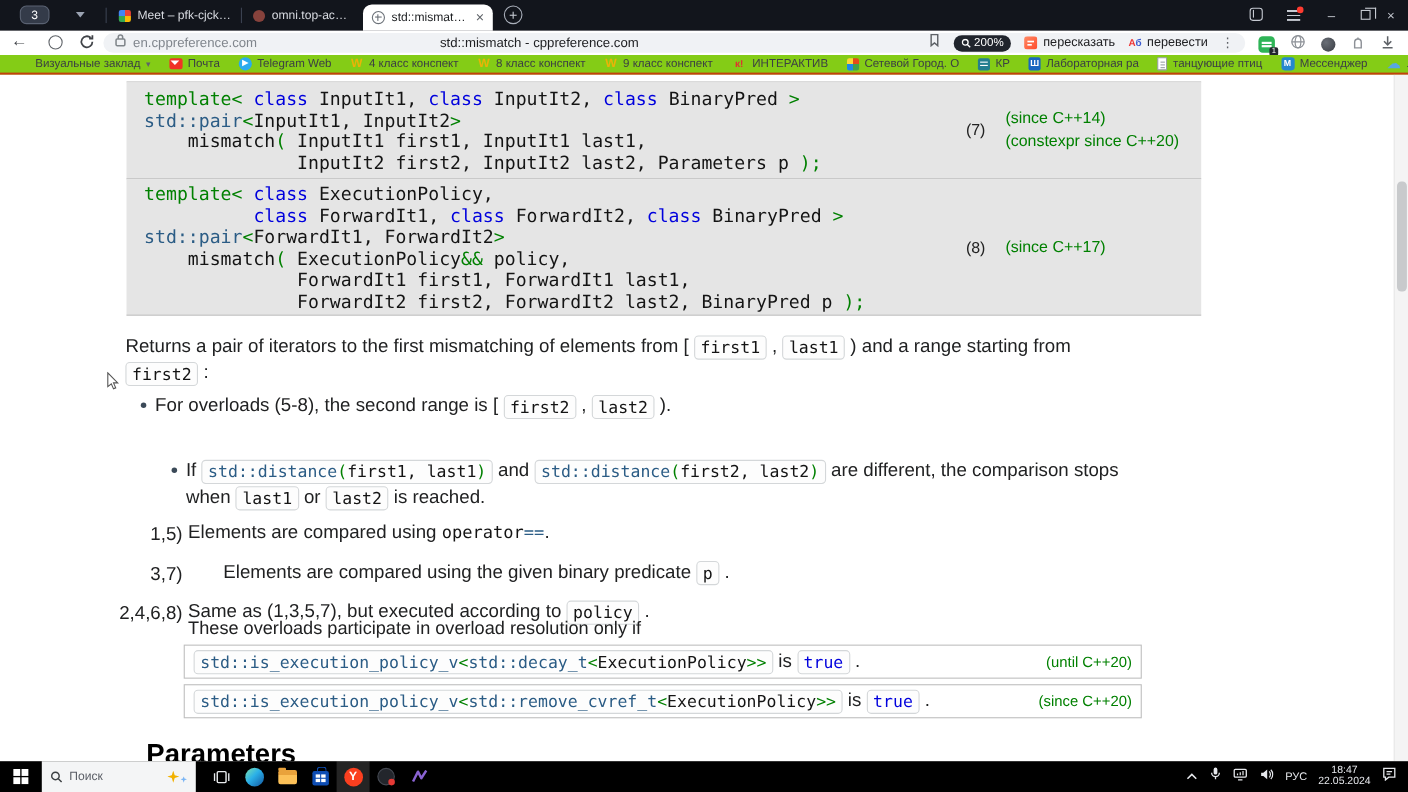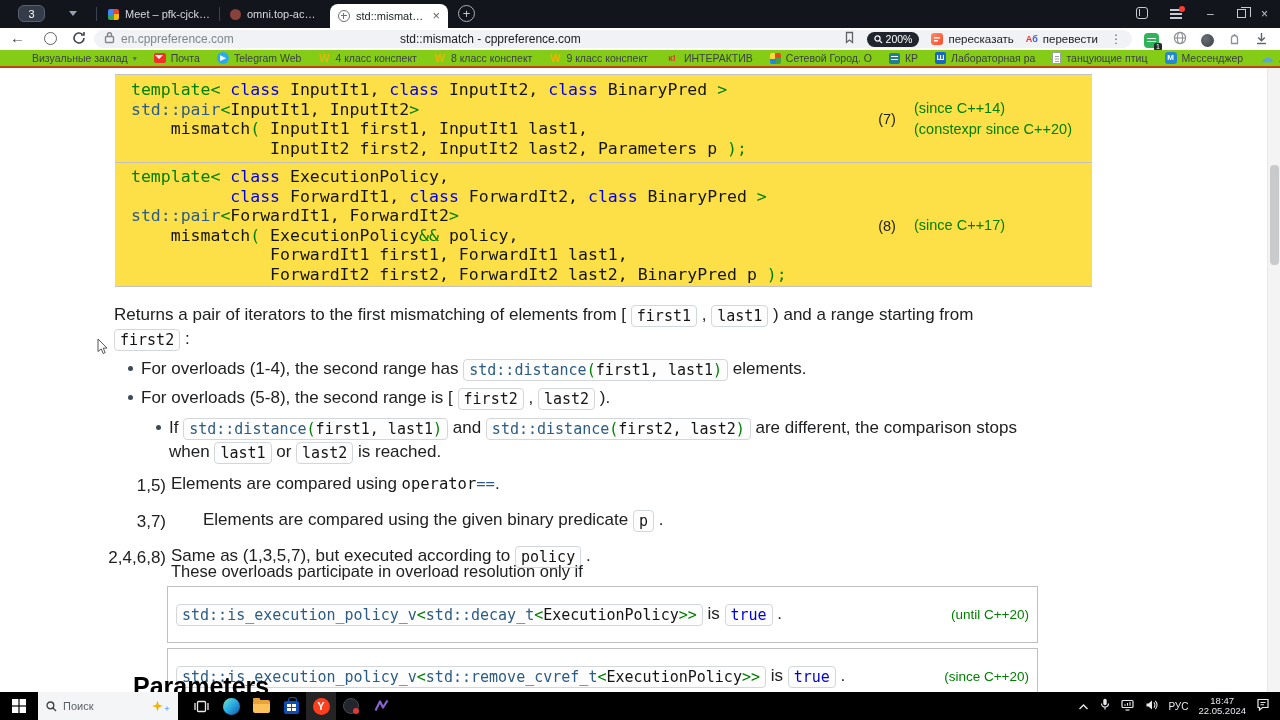--- a/index.html
+++ b/index.html
@@ -72,21 +72,21 @@
   .bi-doc{width:9px;height:12px;border:1px solid #9aa0a6;border-radius:1px;background:#fff;position:relative}
   .bi-doc::after{content:"";position:absolute;left:1.5px;top:3px;width:4.5px;height:1px;background:#9aa0a6;box-shadow:0 2.5px 0 #9aa0a6,0 5px 0 #9aa0a6}
   .bi-messenger-blue{background:#2488ce;border-radius:3px;color:#fff;font-size:8px;line-height:12px}
   .bi-messenger-blue::after{content:"М"}
   .bi-cloud-blue{color:#57a7e3;font-size:12px;line-height:12px;width:14px}
   .bi-cloud-blue::after{content:"☁"}
 
   
   #content{position:absolute;left:0;top:68px;width:1280px;height:624px;background:#fff;overflow:hidden}
   #decl{position:absolute;left:115px;top:6px;width:977px;border-top:1px solid #c2c2c2}
-  .decl-row{display:flex;border-bottom:1px solid #c2c2c2;background:#fde047}
+  .decl-row{display:flex;border-bottom:1px solid #c2c2c2;background:#e5e5e5}
   .decl-row.r1{padding:5px 0 4px}
   .decl-row.r2{padding:4px 0 2px}
   .dcode{width:745px;padding-left:16px}
   .codeline{font-family:"DejaVu Sans Mono",monospace;font-size:16.5px;line-height:19.5px;white-space:pre;color:#141414}
   .dnum{width:54px;display:flex;align-items:center;justify-content:center;font-size:14.5px;color:#222}
   .dnotes{flex:1;display:flex;flex-direction:column;justify-content:center;color:#008000;font-size:14.5px;line-height:21px}
   .tk-g{color:#008000}.tk-b{color:#0000dd}.tk-l{color:#2b5c85}.tk-m{color:#141414}
   span[class^="tk-"]{font-family:"DejaVu Sans Mono",monospace}
   .rich{font-size:17px;line-height:24px;color:#202122}
   .rich span[class^="tk-"]{font-size:15.5px}
@@ -96,21 +96,21 @@
   #bullets{position:absolute;left:141px;top:289px;width:1000px}
   .bull{position:relative;margin-bottom:5px}
   .bull::before{content:"";position:absolute;left:-13px;top:9px;width:5px;height:5px;border-radius:50%;background:#3b4a58}
   #subbullet{position:absolute;left:169px;top:348px;width:990px;line-height:23px}
   #subbullet::before{content:"";position:absolute;left:-13px;top:9px;width:5px;height:5px;border-radius:50%;background:#3b4a58}
   #notes{position:absolute;left:98px;top:406px}
   .note{display:flex;margin-bottom:12px;font-size:16.5px;line-height:19px;color:#202122}
   .note .nlabel{width:68px;text-align:right;margin-right:5px;flex:none}
   #ovintro{position:absolute;left:171px;top:494px;font-size:16.5px;color:#202122}
   #rev{position:absolute;left:167px;top:518px;width:871px}
-  .rev-row{display:flex;align-items:center;border:1px solid #bfbfbf;background:#fff;padding:16px 8px;margin-bottom:5px;font-size:16.5px;color:#202122}
+  .rev-row{display:flex;align-items:center;border:1px solid #bfbfbf;background:#fff;padding:3px 8px;margin-bottom:5px;font-size:16.5px;color:#202122}
   .rev-mark{margin-left:auto;color:#008000;font-size:13.5px;white-space:nowrap;padding-left:10px}
   #param-heading{position:absolute;left:133px;top:604px;font-size:25px;font-weight:bold;color:#000}
   #pg-scrollbar{position:absolute;right:0;top:0;width:13px;height:624px;background:#f4f4f4;border-left:1px solid #e8e8e8}
   #pg-thumb{position:absolute;left:2px;top:97px;width:9px;height:100px;background:#c8cacc;border-radius:4px}
   #cursor{position:absolute;left:97px;top:270px}
 
   
   #taskbar{position:absolute;left:0;top:692px;width:1280px;height:28px;background:#000000;display:flex;align-items:center;color:#e6e8ec}
   .tb-btn{width:38px;height:28px;display:flex;align-items:center;justify-content:center;flex:none}
   #tb-search{width:140px;height:28px;background:#f4f5f6;display:flex;align-items:center;gap:6px;padding:0 8px;color:#5a5e66;font-size:11px;flex:none}
@@ -316,21 +316,20 @@
         <div class="dnum">(8)</div>
         <div class="dnotes">
           <div>(since C++17)</div>
         </div>
       </div>
     </div>
 
   <div id="para" class="rich"><span>Returns a pair of iterators to the first mismatching of elements from [ </span><span class="chip"><span class="tk-m">first1</span></span><span> , </span><span class="chip"><span class="tk-m">last1</span></span><span> ) and a range starting from</span><br><span class="chip"><span class="tk-m">first2</span></span><span> :</span></div>
 
   <div id="bullets">
-    <div class="bull rich"><span>For overloads (1-4), the second range has </span><span class="chip"><span class="tk-l">std::distance</span><span class="tk-g">(</span><span class="tk-m">first1, last1</span><span class="tk-g">)</span></span><span> elements.</span></div>
     <div class="bull rich"><span>For overloads (5-8), the second range is [ </span><span class="chip"><span class="tk-m">first2</span></span><span> , </span><span class="chip"><span class="tk-m">last2</span></span><span> ).</span></div>
   </div>
 
   <div id="subbullet" class="rich"><span>If </span><span class="chip"><span class="tk-l">std::distance</span><span class="tk-g">(</span><span class="tk-m">first1, last1</span><span class="tk-g">)</span></span><span> and </span><span class="chip"><span class="tk-l">std::distance</span><span class="tk-g">(</span><span class="tk-m">first2, last2</span><span class="tk-g">)</span></span><span> are different, the comparison stops</span><br><span>when </span><span class="chip"><span class="tk-m">last1</span></span><span> or </span><span class="chip"><span class="tk-m">last2</span></span><span> is reached.</span></div>
 
   <div id="notes">
       <div class="note">
         <span class="nlabel rich">1,5)</span>
         <span class="rich" style="line-height: 19px;"><span>Elements are compared using </span><span class="tk-m">operator</span><span class="tk-l">==</span><span>.</span></span>
       </div>

